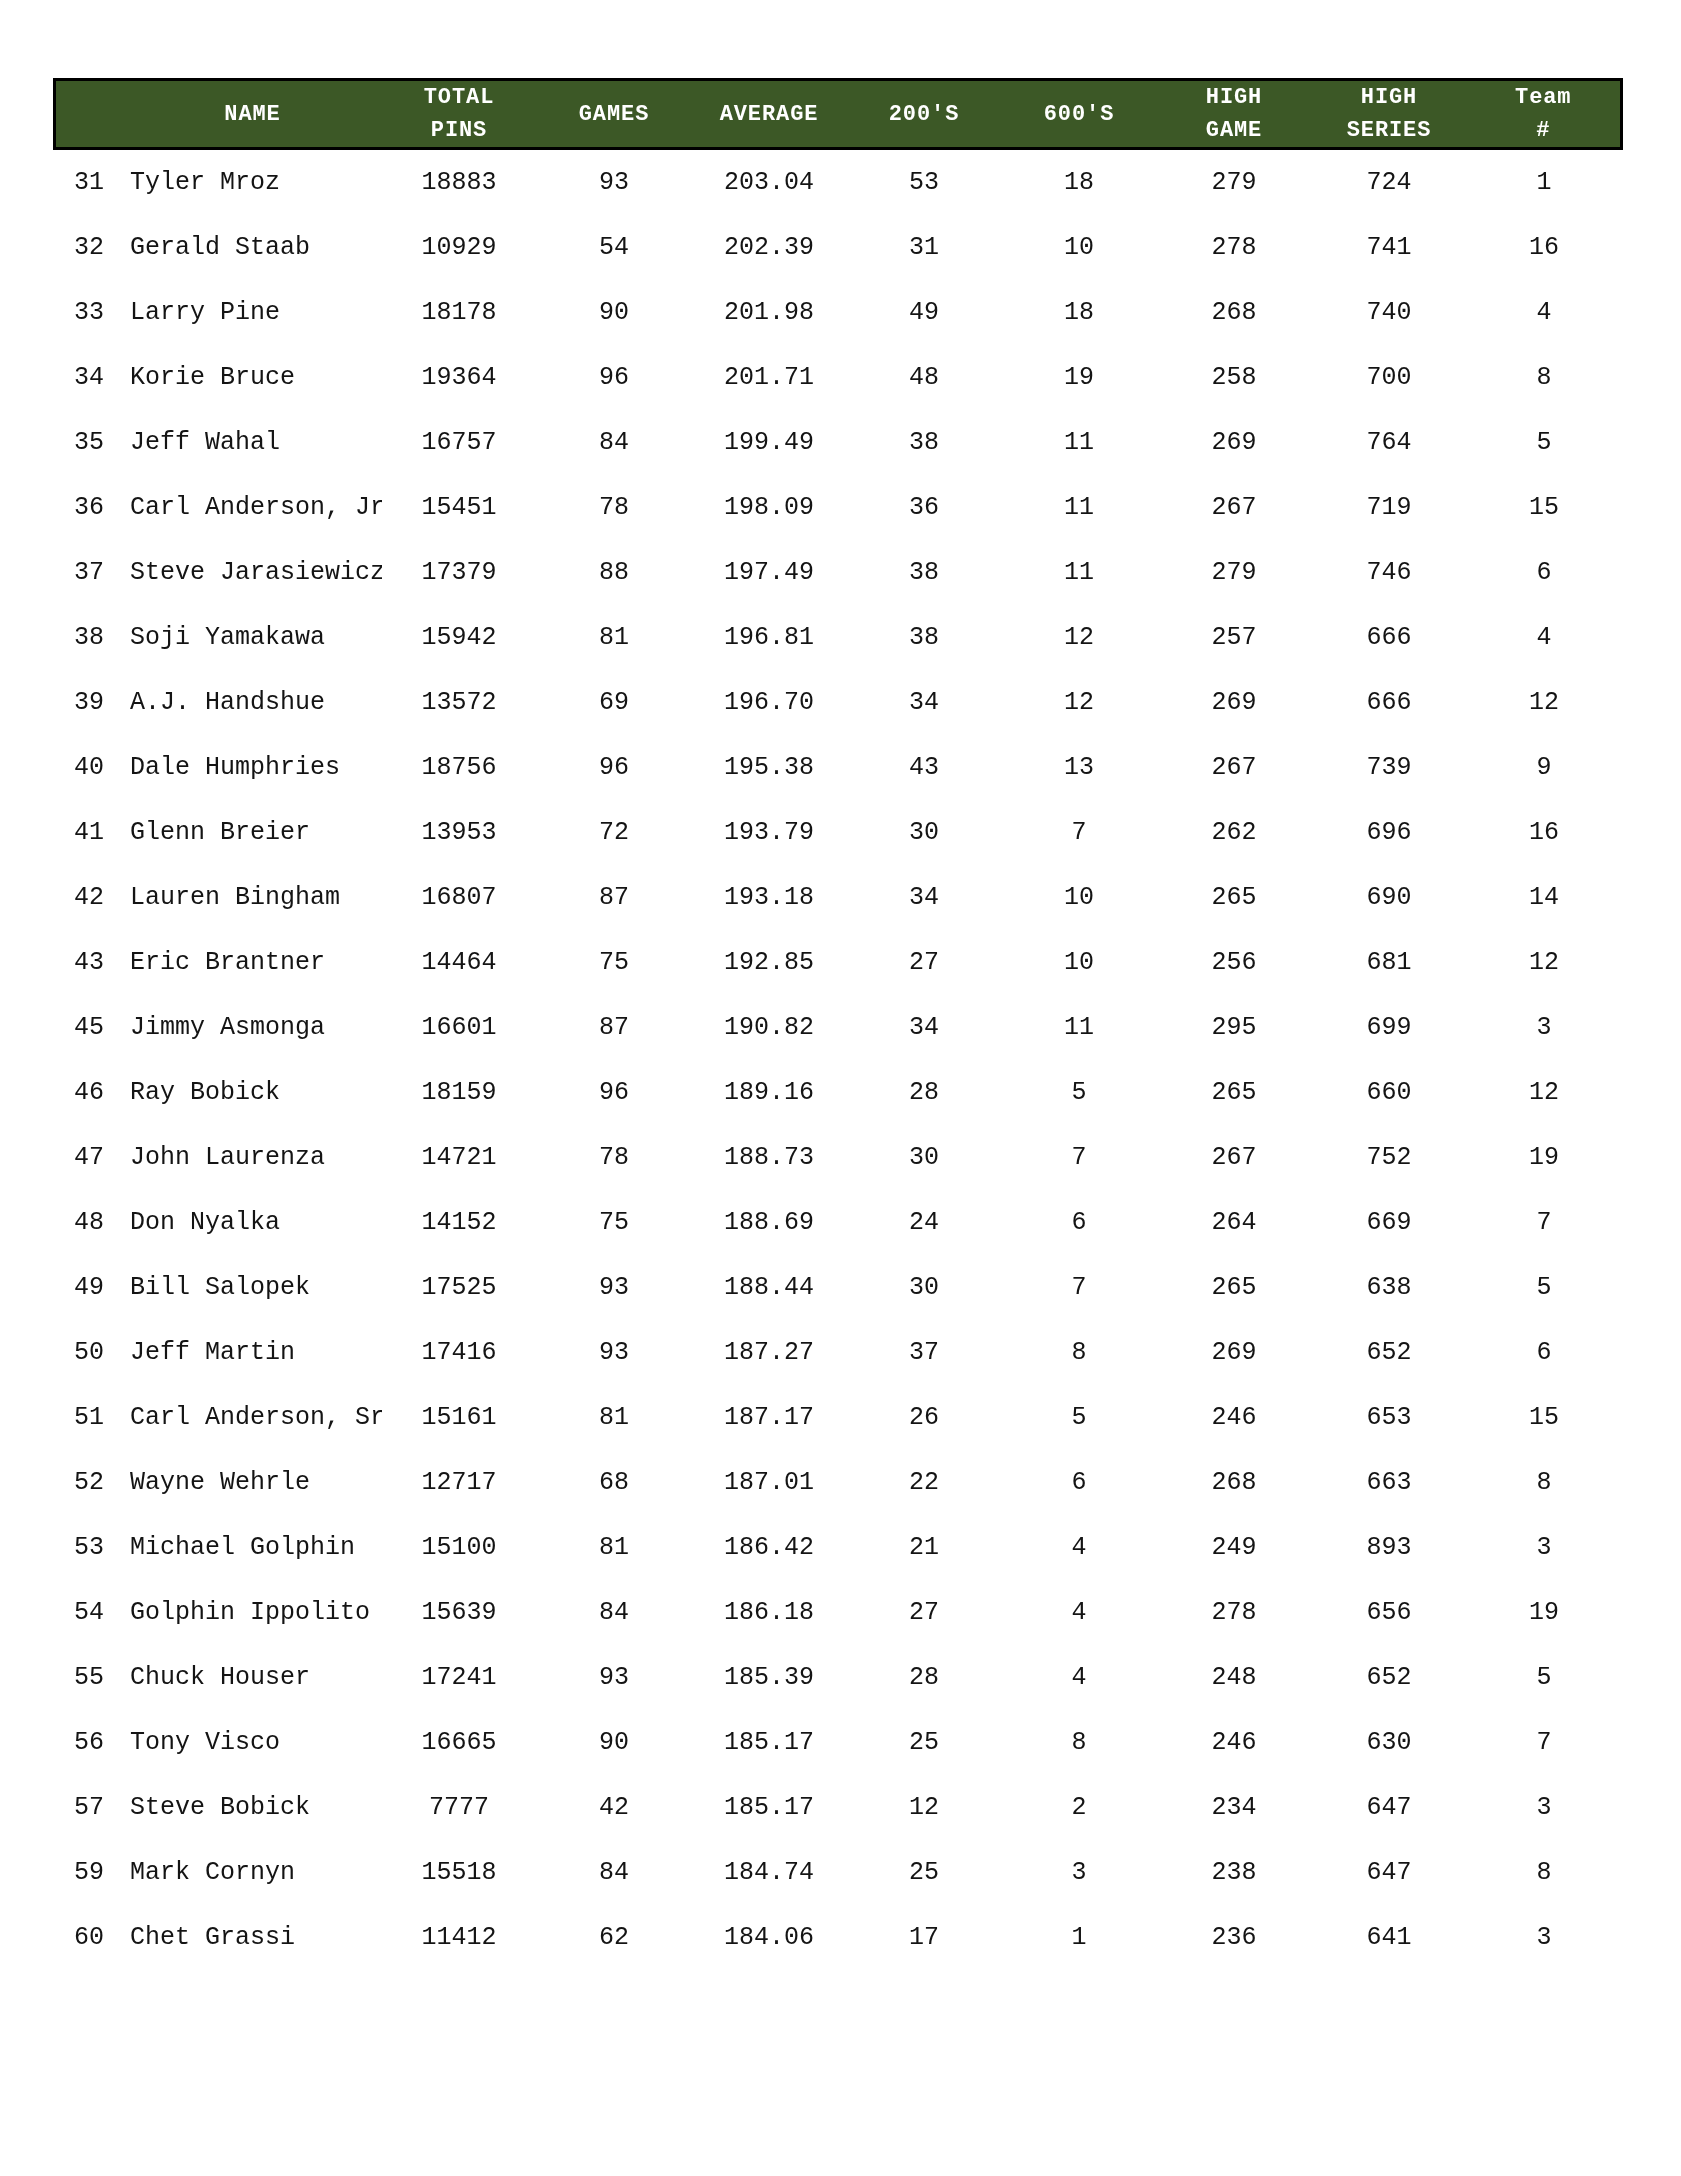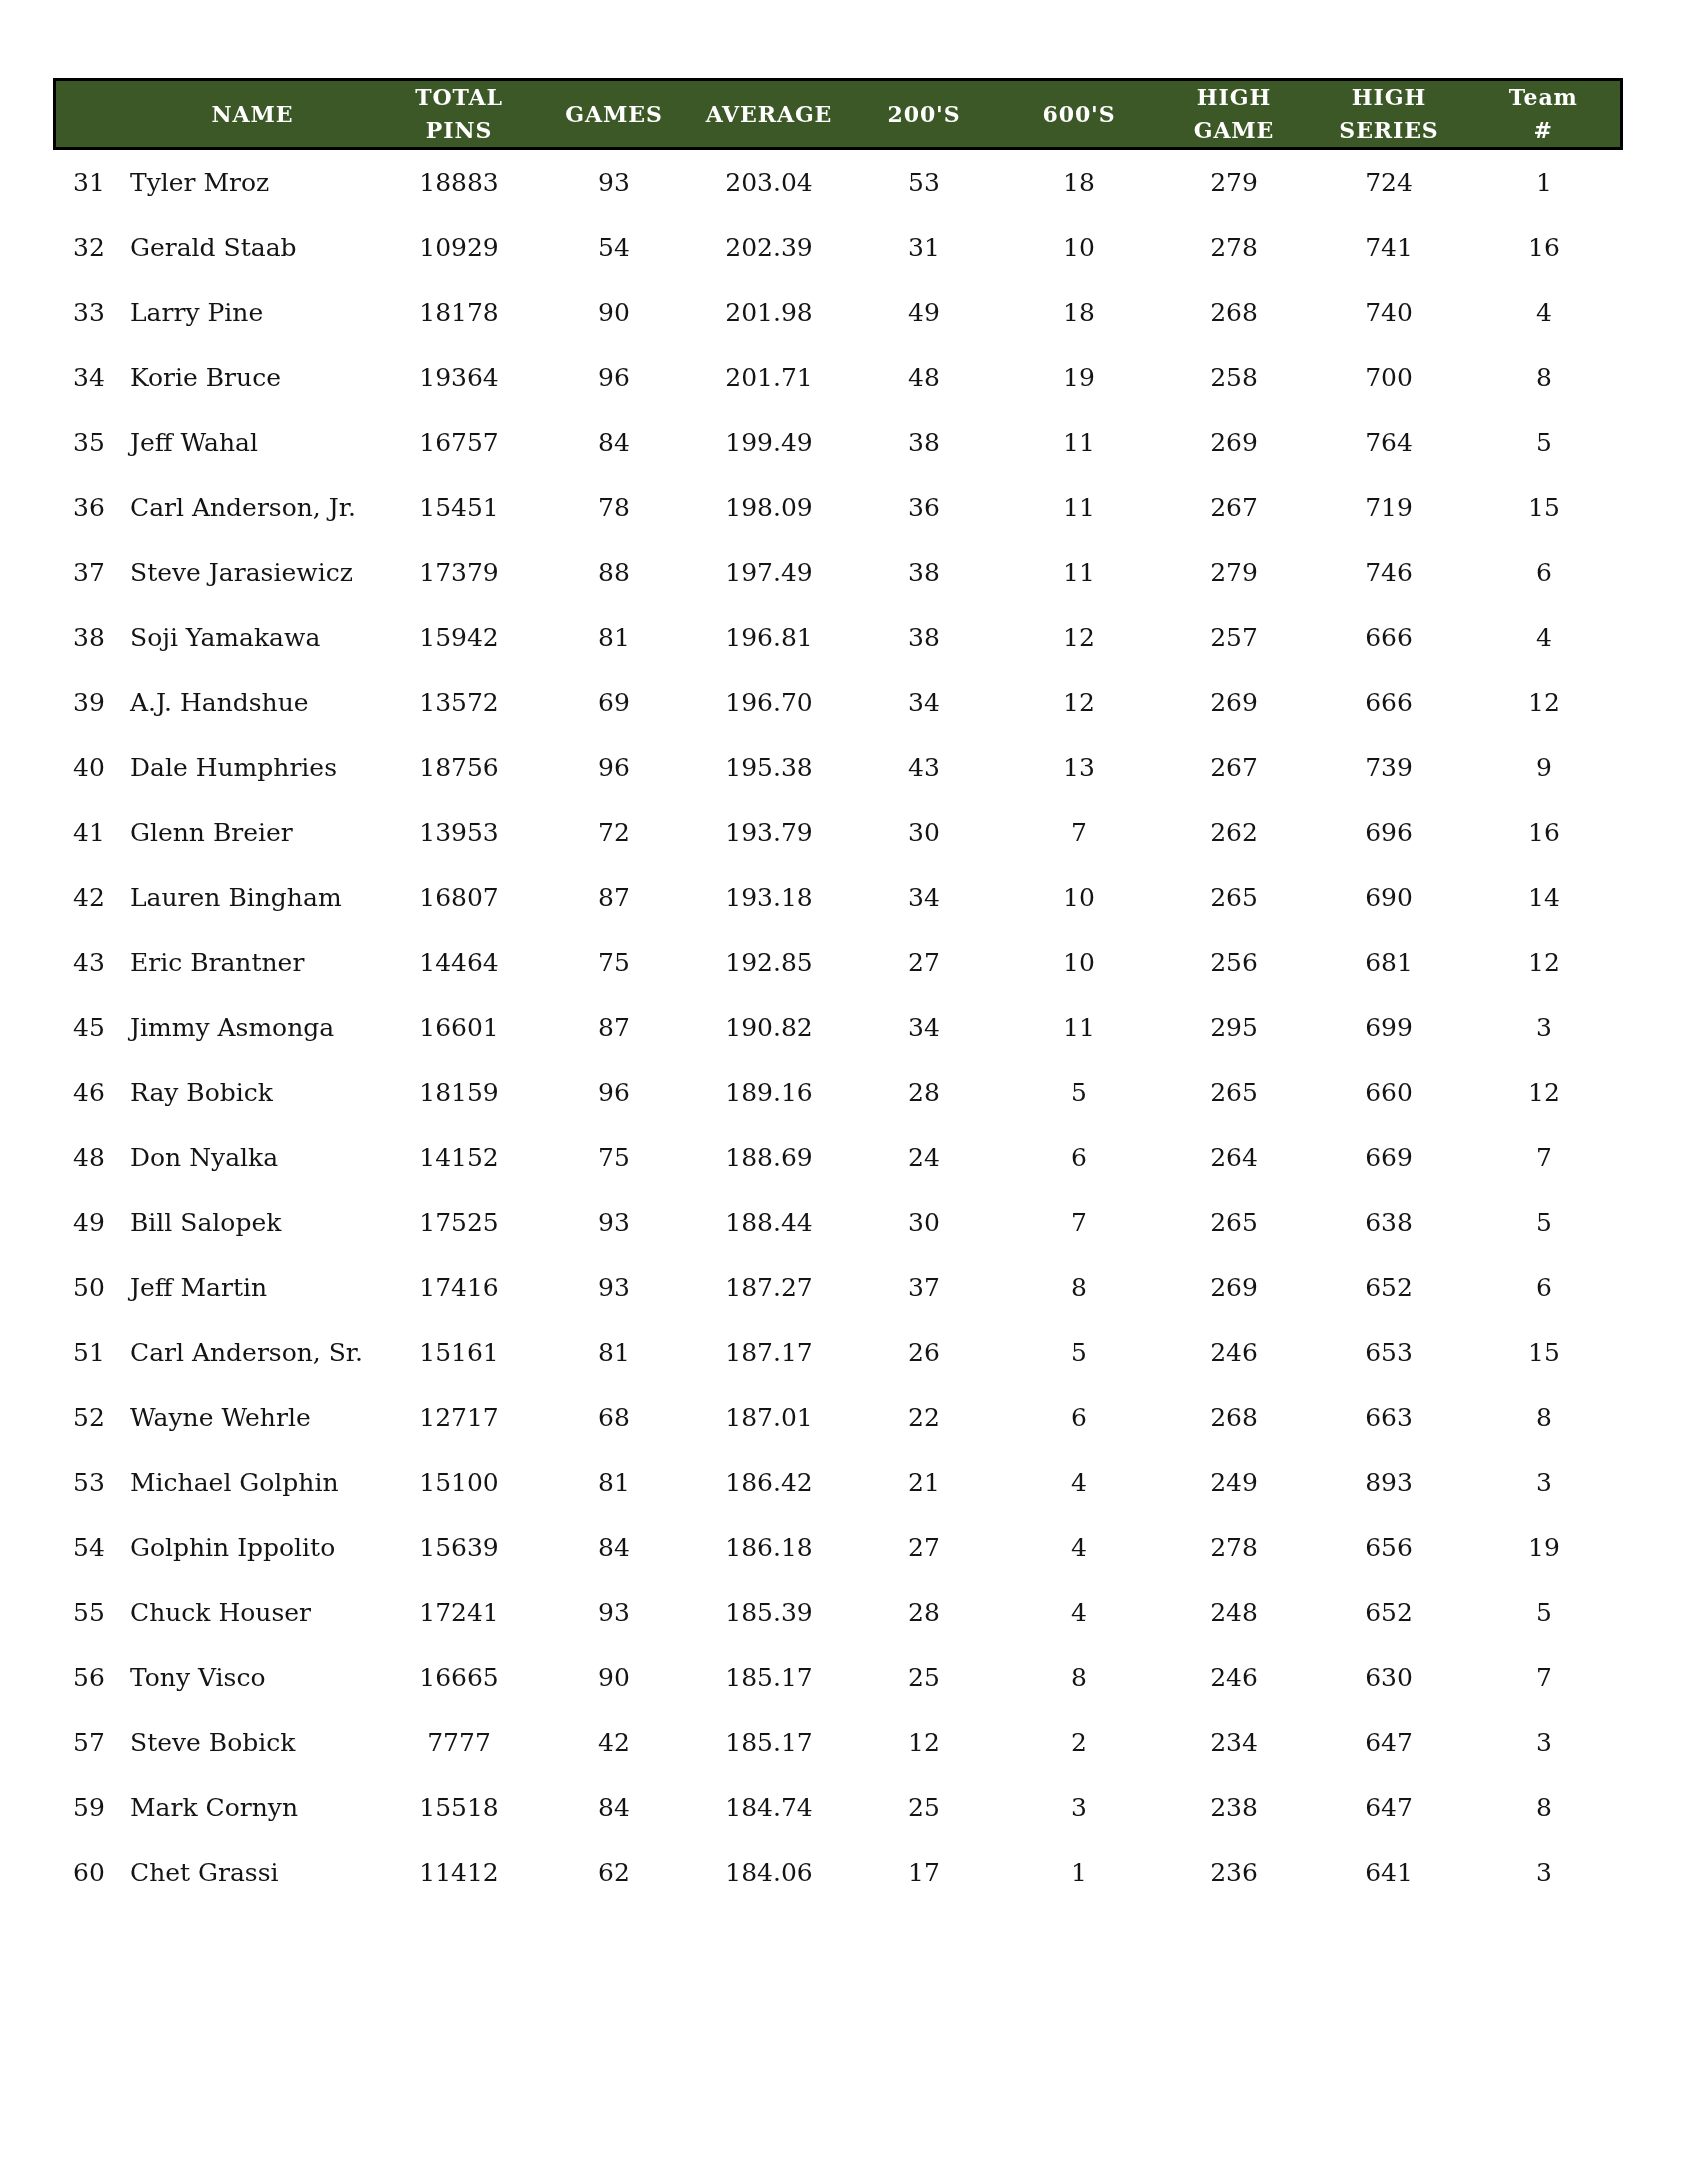--- a/index.html
+++ b/index.html
@@ -13,20 +13,21 @@
     position: relative;
     font-family: "DejaVu Serif", "Liberation Serif", serif;
   }
   table.standings {
     position: absolute;
     left: 53px;
     top: 78px;
     width: 1567px;
     border-collapse: collapse;
     table-layout: fixed;
+    font-family: Liberation Mono, monospace;
   }
   col.c-rank   { width: 69px; }
   col.c-name   { width: 258px; }
   col.c-data   { width: 155px; }
 
   thead th {
     background: #3C5826;
     color: #ffffff;
     font-weight: 700;
     font-size: 22px;
@@ -265,20 +266,32 @@
         <td class="col-2">18159</td>
         <td class="col-3">96</td>
         <td class="col-4">189.16</td>
         <td class="col-5">28</td>
         <td class="col-6">5</td>
         <td class="col-7">265</td>
         <td class="col-8">660</td>
         <td class="col-9">12</td>
       </tr>
       <tr>
+        <td class="col-0">47</td>
+        <td class="col-1">John Laurenza</td>
+        <td class="col-2">14721</td>
+        <td class="col-3">78</td>
+        <td class="col-4">188.73</td>
+        <td class="col-5">30</td>
+        <td class="col-6">7</td>
+        <td class="col-7">267</td>
+        <td class="col-8">752</td>
+        <td class="col-9">19</td>
+      </tr>
+      <tr>
         <td class="col-0">48</td>
         <td class="col-1">Don Nyalka</td>
         <td class="col-2">14152</td>
         <td class="col-3">75</td>
         <td class="col-4">188.69</td>
         <td class="col-5">24</td>
         <td class="col-6">6</td>
         <td class="col-7">264</td>
         <td class="col-8">669</td>
         <td class="col-9">7</td>

